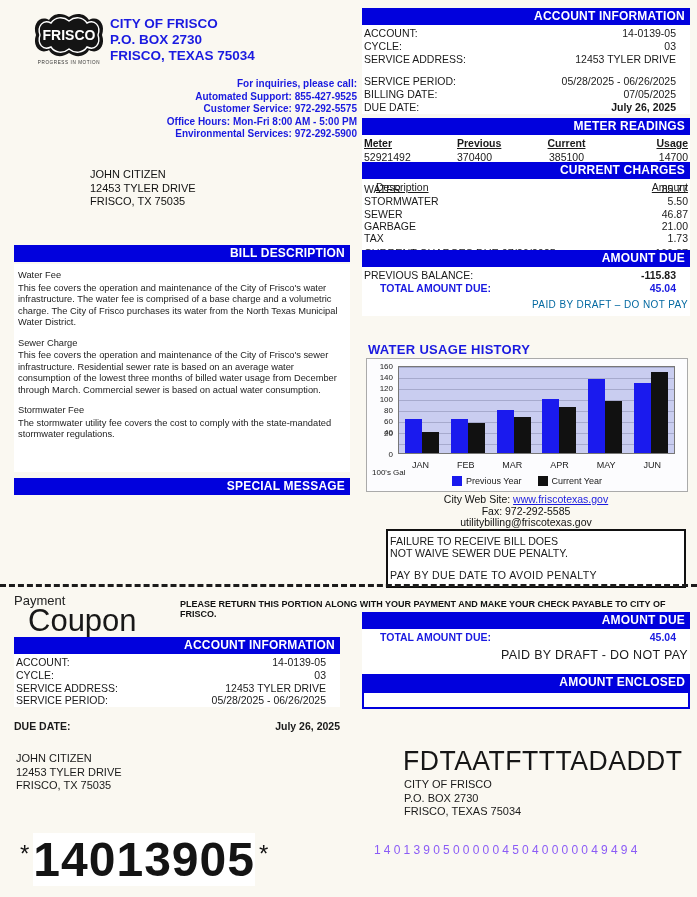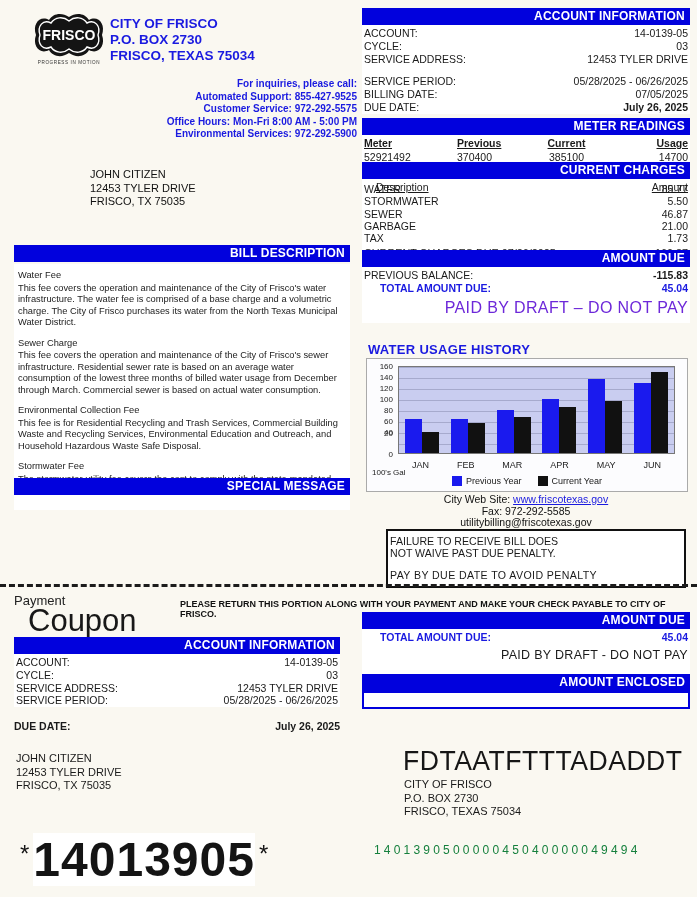--- a/index.html
+++ b/index.html
@@ -19,42 +19,42 @@
   .recipient { position:absolute; left:76px; top:160px; font-size:11px; line-height:13.5px; color:#111; }
   .bill-desc-bar { position:absolute; left:0; top:237px; width:336px; }
   .bill-desc-body { position:absolute; left:0; top:256px; width:336px; min-height:208px; background:#fff; padding:6px 4px 4px 4px; font-size:9.3px; line-height:11.5px; color:#222; }
   .bill-section { margin-bottom:9px; }
   .bill-section .heading { margin-bottom:1px; }
   .special-bar { position:absolute; left:0; top:470px; width:336px; }
 
   
   .right-col { position:absolute; left:362px; top:8px; width:328px; }
   .sec { position:absolute; left:0; width:328px; background:#fff; }
-  .rows { padding:2px 2px 0 2px;border-radius:19px; }
+  .rows { padding:2px 14px 0 2px;border-radius:19px; }
   .row { display:flex; justify-content:space-between; font-size:10.5px; line-height:12.8px; }
   .row .lbl { }
   .row .val { text-align:right; }
   .gap-above { margin-top:10px; }
   .bold { font-weight:bold; }
 
   .meter-table { padding:2px 2px 4px 2px; font-size:10.5px; }
   .meter-head, .meter-vals { display:flex; }
   .meter-head span { font-weight:bold; text-decoration:underline; }
   .meter-head span, .meter-vals span { width:25%; }
   .m-c1 { text-align:left; } .m-c2 { text-align:left; padding-left:12px; } .m-c3 { text-align:center; } .m-c4 { text-align:right; }
   .meter-vals { margin-top:2px; }
 
   .charges-head { display:flex; justify-content:space-between; font-size:10.5px; padding:2px 2px 0 2px; }
   .charges-head span { text-decoration:underline;padding-left:12px; }
   .charge-items { padding:0 2px; }
   .charge-row { display:flex; justify-content:space-between; font-size:10.5px; line-height:12.3px; }
   .charge-row.overlap { margin-top:-10px; }
   .charges-total { display:flex; justify-content:space-between; font-size:10.8px; padding:3px 2px 4px 2px; }
 
-  .paid-note { text-align:right; font-size:16px; letter-spacing:.4px; color:#6d28d9; padding:4px 2px 6px 2px; }
+  .paid-note { text-align:right; font-size:10px; letter-spacing:.4px; color:#0369a1; padding:4px 2px 6px 2px; }
 
   .usage-title { position:absolute; left:6px; top:334px; font-size:13px; font-weight:bold; color:#1a1ae0; letter-spacing:.3px; }
 
   
   .chart { position:absolute; left:4px; top:350px; width:322px; height:134px; background:#fcfcfe; border:1px solid #aaa; }
   .chart-yaxis { position:absolute; left:0; top:7px; width:29px; height:96px; }
   .chart-yaxis div { position:absolute; right:3px; font-size:8px; color:#222; }
   .chart-plot { position:absolute; left:31px; top:7px; width:277px; height:88px; background:#c9cdf0; border:1px solid #777;
     background-image:linear-gradient(#a6aacd 1px, transparent 1px); background-size:100% 11px; }
   .chart-bars { position:absolute; left:0; right:0; bottom:0; top:0; display:flex; justify-content:space-around; align-items:flex-end; }
@@ -84,21 +84,21 @@
   .coupon-due { position:absolute; left:14px; top:720px; width:326px; }
   .coupon-recipient { position:absolute; left:16px; top:752px; font-size:11px; line-height:13.5px; }
 
   .coupon-amount { position:absolute; left:362px; top:612px; width:328px; background:#fff; }
   .coupon-paid { text-align:right; font-size:12.5px; letter-spacing:.3px; padding:4px 2px 8px 2px; }
   .enclosed-bar { margin-top:4px; }
   .enclosed-box { height:18px; border:2px solid #0101dd; background:#fff; }
 
   .ocr-line { position:absolute; left:403px; top:745px; width:294px; overflow:hidden; white-space:nowrap; font-size:28px; color:#161616; transform:scaleX(.95); transform-origin:left; letter-spacing:0.5px; }
   .remit { position:absolute; left:404px; top:778px; font-size:11px; line-height:13.5px; }
-  .scanline { position:absolute; left:374px; top:843px; font-size:12px; letter-spacing:3.2px; color:#15803d; }
+  .scanline { position:absolute; left:374px; top:843px; font-size:12px; letter-spacing:3.2px; color:#8b5cf6; }
 
   .big-number { position:absolute; left:16px; top:832px; color:#141414; font-weight:bold; white-space:nowrap; }
   .big-number .digits { font-size:48px; letter-spacing:1px; background:#fff; }
   .big-number .star { font-size:24px; vertical-align:14px; font-weight:normal; padding:0 4px; }
 </style>
 </head>
 <body>
 
 <div class="page">
 
@@ -135,24 +135,20 @@
 
     <div class="bar-header bill-desc-bar">BILL DESCRIPTION</div>
     <div class="bill-desc-body">
         <div class="bill-section">
           <div class="heading">Water Fee</div>
           <div>This fee covers the operation and maintenance of the City of Frisco's water infrastructure. The water fee is comprised of a base charge and a volumetric charge. The City of Frisco purchases its water from the North Texas Municipal Water District.</div>
         </div>
         <div class="bill-section">
           <div class="heading">Sewer Charge</div>
           <div>This fee covers the operation and maintenance of the City of Frisco's sewer infrastructure. Residential sewer rate is based on an average water consumption of the lowest three months of billed water usage from December through March. Commercial sewer is based on actual water consumption.</div>
-        </div>
-        <div class="bill-section">
-          <div class="heading">Environmental Collection Fee</div>
-          <div>This fee is for Residential Recycling and Trash Services, Commercial Building Waste and Recycling Services, Environmental Education and Outreach, and Household Hazardous Waste Safe Disposal.</div>
         </div>
         <div class="bill-section">
           <div class="heading">Stormwater Fee</div>
           <div>The stormwater utility fee covers the cost to comply with the state-mandated stormwater regulations.</div>
         </div>
       </div>
 
     <div class="bar-header special-bar">SPECIAL MESSAGE</div>
   </div>
 
@@ -321,21 +317,21 @@
       <div>
         <span>City Web Site:</span>
         <a href="#">www.friscotexas.gov</a>
       </div>
       <div>Fax: 972-292-5585</div>
       <div>utilitybilling@friscotexas.gov</div>
     </div>
 
     <div class="penalty">
       <div>FAILURE TO RECEIVE BILL DOES</div>
-      <div>NOT WAIVE PAST DUE PENALTY.</div>
+      <div>NOT WAIVE SEWER DUE PENALTY.</div>
       <div class="l3">PAY BY DUE DATE TO AVOID PENALTY</div>
     </div>
   </div>
 
   <div class="tear"></div>
 
   <div class="payment-word">Payment</div>
   <div class="coupon-word">Coupon</div>
   <div class="return-note">PLEASE RETURN THIS PORTION ALONG WITH YOUR PAYMENT AND MAKE YOUR CHECK PAYABLE TO CITY OF FRISCO.</div>
 

